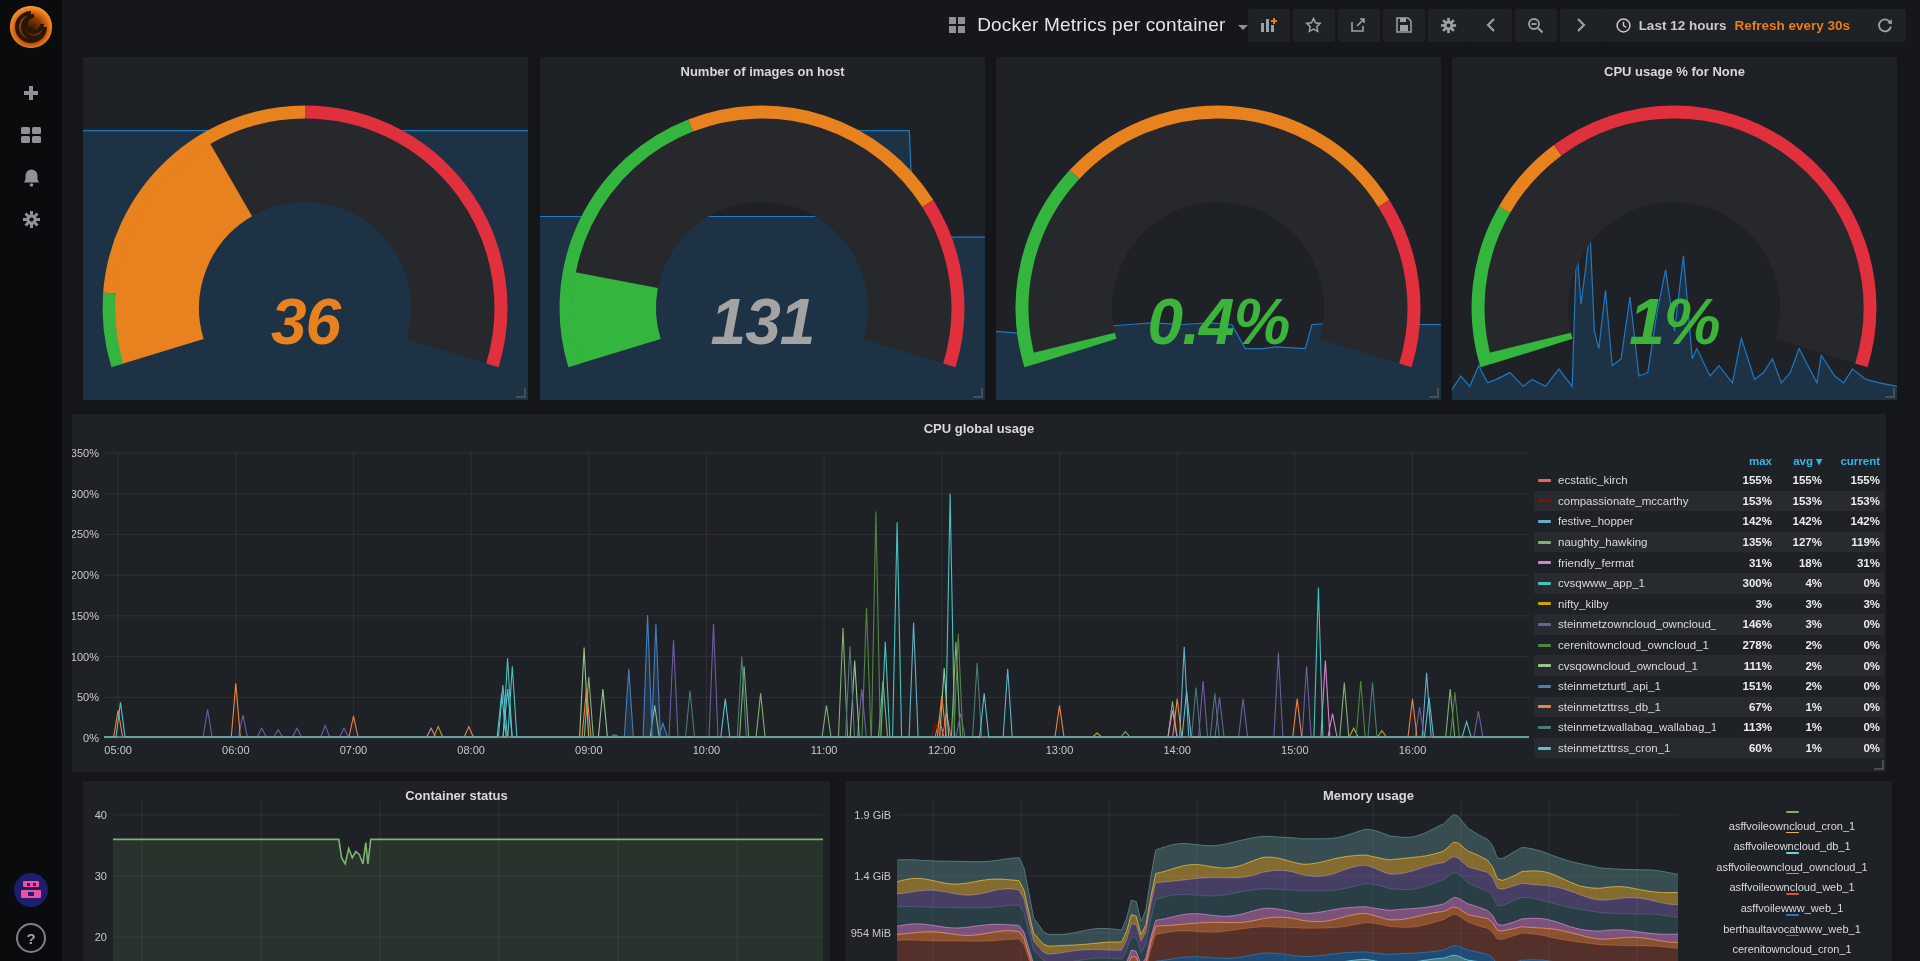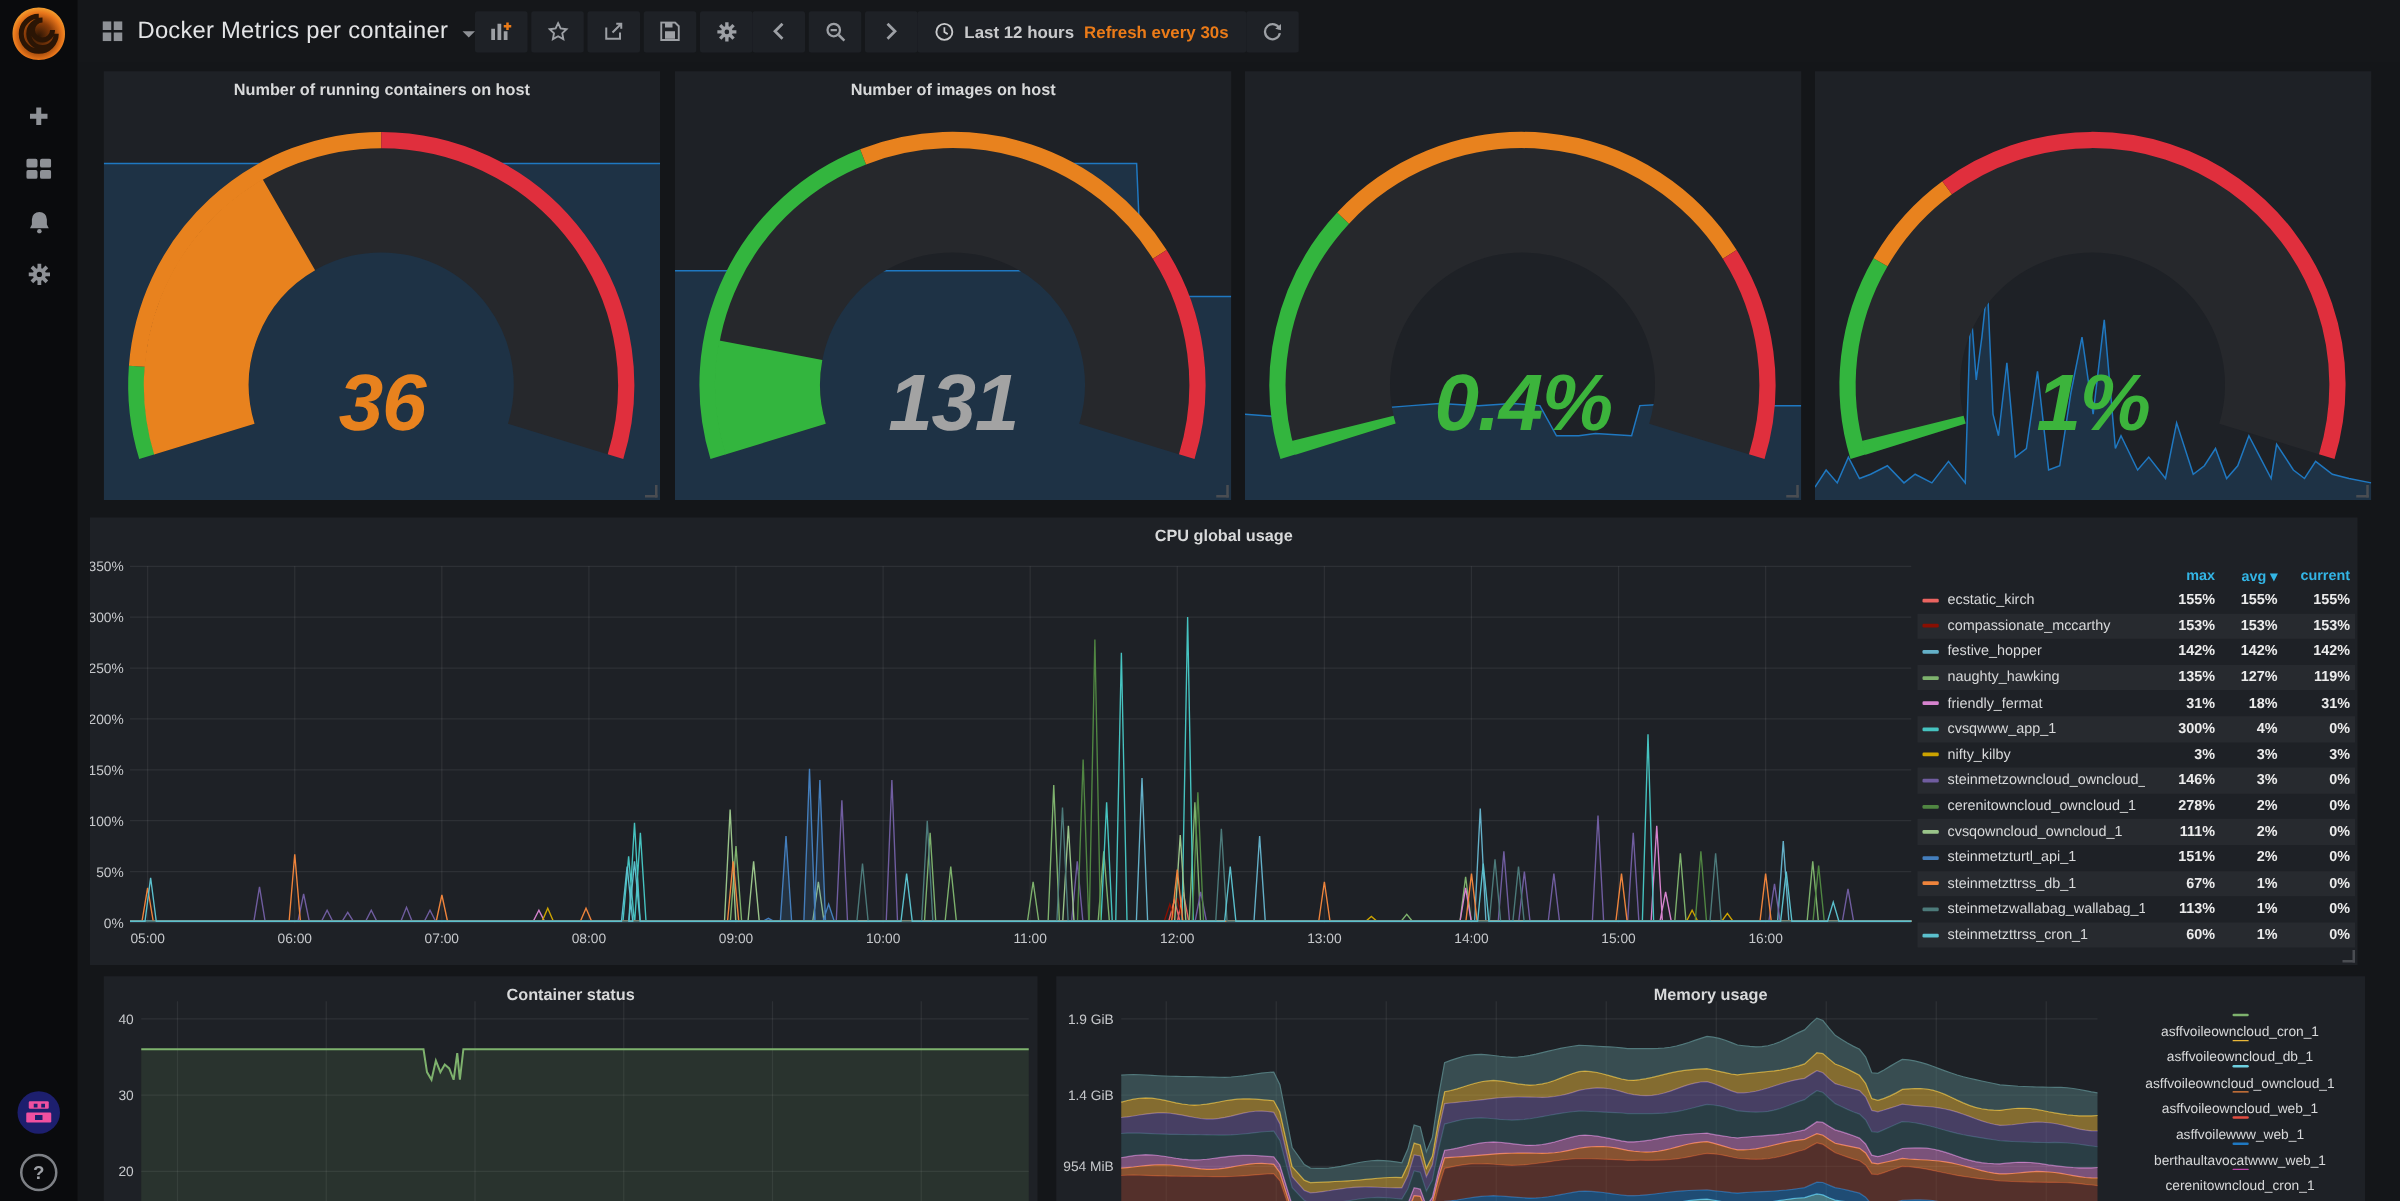--- a/index.html
+++ b/index.html
@@ -12,21 +12,21 @@
   .logo{position:absolute;left:7px;top:3px;width:48px;height:48px;cursor:pointer;}
   .side-icons{position:absolute;left:0;top:80px;width:62px;display:flex;flex-direction:column;align-items:center;gap:16px;}
   .side-btn{width:30px;height:26px;display:flex;align-items:center;justify-content:center;color:#8e9196;cursor:pointer;}
   .side-bottom{position:absolute;left:0;bottom:8px;width:62px;display:flex;flex-direction:column;align-items:center;gap:16px;}
   .avatar{width:34px;height:34px;border-radius:50%;background:#1d1f6e;position:relative;overflow:hidden;cursor:pointer;}
   .help-circle{width:26px;height:26px;border-radius:50%;border:2px solid #7e8186;color:#9ea1a6;
       display:flex;align-items:center;justify-content:center;font-size:15px;font-weight:bold;cursor:pointer;}
 
   
   .topnav{position:absolute;left:62px;top:0;right:0;height:50px;background:#15171a;display:flex;
-      align-items:center;justify-content:flex-start;padding:0 14px 0 20px;box-sizing:border-box;z-index:4;}
+      align-items:center;justify-content:flex-end;padding:0 14px 0 20px;box-sizing:border-box;z-index:4;}
   .nav-left{display:flex;align-items:center;gap:12px;}
   .dash-title{color:#e3e4e6;font-size:19px;font-weight:400;letter-spacing:.2px;cursor:pointer;}
   .caret{width:0;height:0;border-left:5px solid transparent;border-right:5px solid transparent;
       border-top:5px solid #8e9196;margin-top:4px;}
   .nav-right{display:flex;align-items:center;}
   .btn-group{display:flex;gap:3px;}
   .tool-btn{width:42px;height:33px;background:#1e2126;border-radius:2px;display:flex;align-items:center;
       justify-content:center;color:#9da0a5;cursor:pointer;}
   .timepicker{height:33px;background:#1e2126;border-radius:2px;display:flex;align-items:center;gap:8px;
       padding:0 14px;cursor:pointer;}
@@ -213,21 +213,20 @@
       <div class="tool-btn">
         <svg width="16" height="16" viewBox="0 0 16 16">
           <path d="M13.6 6.2 A6 6 0 1 0 13.9 9.5" fill="none" stroke="#9da0a5" stroke-width="1.8"></path>
           <polygon points="14.8,2.2 14.8,7.2 10.2,6" fill="#9da0a5"></polygon>
         </svg>
       </div>
     </div>
   </header>
 
   <section class="panel" style="left:83px;top:57px;width:445px;height:343px">
-    <h2>Number of running containers on host</h2>
     <svg class="spark-svg" width="445" height="343">
         <path d="M0.0,73.7 L 445.0,73.7 L 445,343 L 0,343 Z" fill="rgba(31,120,193,0.20)"></path>
         <path d="M0.0,73.7 L 445.0,73.7" fill="none" stroke="#1f78c1" stroke-width="1.2"></path>
       </svg>
     <svg class="gauge-svg" width="445" height="343">
         <path d="M 80.5 294.3 A 148 148 0 1 1 363.5 294.3" stroke="#26282c" stroke-width="84" fill="none"></path>
         <path d="M 34.6 308.3 A 196 196 0 0 1 26.6 236.0" stroke="#33b53e" stroke-width="13" fill="none"></path>
         <path d="M 26.6 236.0 A 196 196 0 0 1 222.0 55.0" stroke="#e8821e" stroke-width="13" fill="none"></path>
         <path d="M 222.0 55.0 A 196 196 0 0 1 409.4 308.3" stroke="#e02f3d" stroke-width="13" fill="none"></path>
         <path d="M 80.5 294.3 A 148 148 0 0 1 148.1 122.8" stroke="#e8821e" stroke-width="84" fill="none"></path>
@@ -260,20 +259,21 @@
         <path d="M 80.5 294.3 A 148 148 0 1 1 363.5 294.3" stroke="#26282c" stroke-width="84" fill="none"></path>
         <path d="M 34.6 308.3 A 196 196 0 0 1 78.5 117.5" stroke="#33b53e" stroke-width="13" fill="none"></path>
         <path d="M 78.5 117.5 A 196 196 0 0 1 387.8 146.5" stroke="#e8821e" stroke-width="13" fill="none"></path>
         <path d="M 387.8 146.5 A 196 196 0 0 1 409.4 308.3" stroke="#e02f3d" stroke-width="13" fill="none"></path>
         <path d="M 80.5 294.3 A 148 148 0 0 1 78.1 285.7" stroke="#33b53e" stroke-width="84" fill="none"></path>
       </svg>
     <div class="gauge-value" style="top: 228px; color: rgb(60, 180, 60);">0.4%</div>
     <div class="corner"></div>
   </section>
   <section class="panel" style="left:1452px;top:57px;width:445px;height:343px">
+    <h2>CPU usage % for None</h2>
     <svg class="spark-svg" width="445" height="343">
         <path d="M0.0,332.7 L 8.9,319.0 L 17.8,329.3 L 26.7,308.7 L 35.6,325.8 L 44.5,322.4 L 57.9,315.6 L 71.2,329.3 L 80.1,322.4 L 93.5,329.3 L 106.8,312.1 L 120.2,329.3 L 124.6,188.7 L 129.0,247.0 L 133.5,212.7 L 137.9,171.5 L 142.4,274.4 L 146.8,291.6 L 153.5,233.2 L 160.2,308.7 L 169.1,301.8 L 178.0,240.1 L 186.9,319.0 L 195.8,315.6 L 204.7,257.3 L 213.6,212.7 L 222.5,274.4 L 231.4,198.9 L 240.3,301.8 L 244.8,291.6 L 258.1,319.0 L 267.0,308.7 L 280.4,325.8 L 289.3,281.3 L 302.6,322.4 L 311.5,315.6 L 320.4,301.8 L 329.3,325.8 L 338.2,315.6 L 347.1,291.6 L 356.0,308.7 L 364.9,325.8 L 369.3,298.4 L 382.7,319.0 L 391.6,325.8 L 400.5,312.1 L 413.9,322.4 L 427.2,325.8 L 445.0,329.3 L 445,343 L 0,343 Z" fill="rgba(31,120,193,0.20)"></path>
         <path d="M0.0,332.7 L 8.9,319.0 L 17.8,329.3 L 26.7,308.7 L 35.6,325.8 L 44.5,322.4 L 57.9,315.6 L 71.2,329.3 L 80.1,322.4 L 93.5,329.3 L 106.8,312.1 L 120.2,329.3 L 124.6,188.7 L 129.0,247.0 L 133.5,212.7 L 137.9,171.5 L 142.4,274.4 L 146.8,291.6 L 153.5,233.2 L 160.2,308.7 L 169.1,301.8 L 178.0,240.1 L 186.9,319.0 L 195.8,315.6 L 204.7,257.3 L 213.6,212.7 L 222.5,274.4 L 231.4,198.9 L 240.3,301.8 L 244.8,291.6 L 258.1,319.0 L 267.0,308.7 L 280.4,325.8 L 289.3,281.3 L 302.6,322.4 L 311.5,315.6 L 320.4,301.8 L 329.3,325.8 L 338.2,315.6 L 347.1,291.6 L 356.0,308.7 L 364.9,325.8 L 369.3,298.4 L 382.7,319.0 L 391.6,325.8 L 400.5,312.1 L 413.9,322.4 L 427.2,325.8 L 445.0,329.3" fill="none" stroke="#1f78c1" stroke-width="1.2"></path>
       </svg>
     <svg class="gauge-svg" width="445" height="343">
         <path d="M 80.5 294.3 A 148 148 0 1 1 363.5 294.3" stroke="#26282c" stroke-width="84" fill="none"></path>
         <path d="M 34.6 308.3 A 196 196 0 0 1 52.4 152.8" stroke="#33b53e" stroke-width="13" fill="none"></path>
         <path d="M 52.4 152.8 A 196 196 0 0 1 105.7 93.2" stroke="#e8821e" stroke-width="13" fill="none"></path>
         <path d="M 105.7 93.2 A 196 196 0 0 1 409.4 308.3" stroke="#e02f3d" stroke-width="13" fill="none"></path>
         <path d="M 80.5 294.3 A 148 148 0 0 1 78.1 285.7" stroke="#33b53e" stroke-width="84" fill="none"></path>

